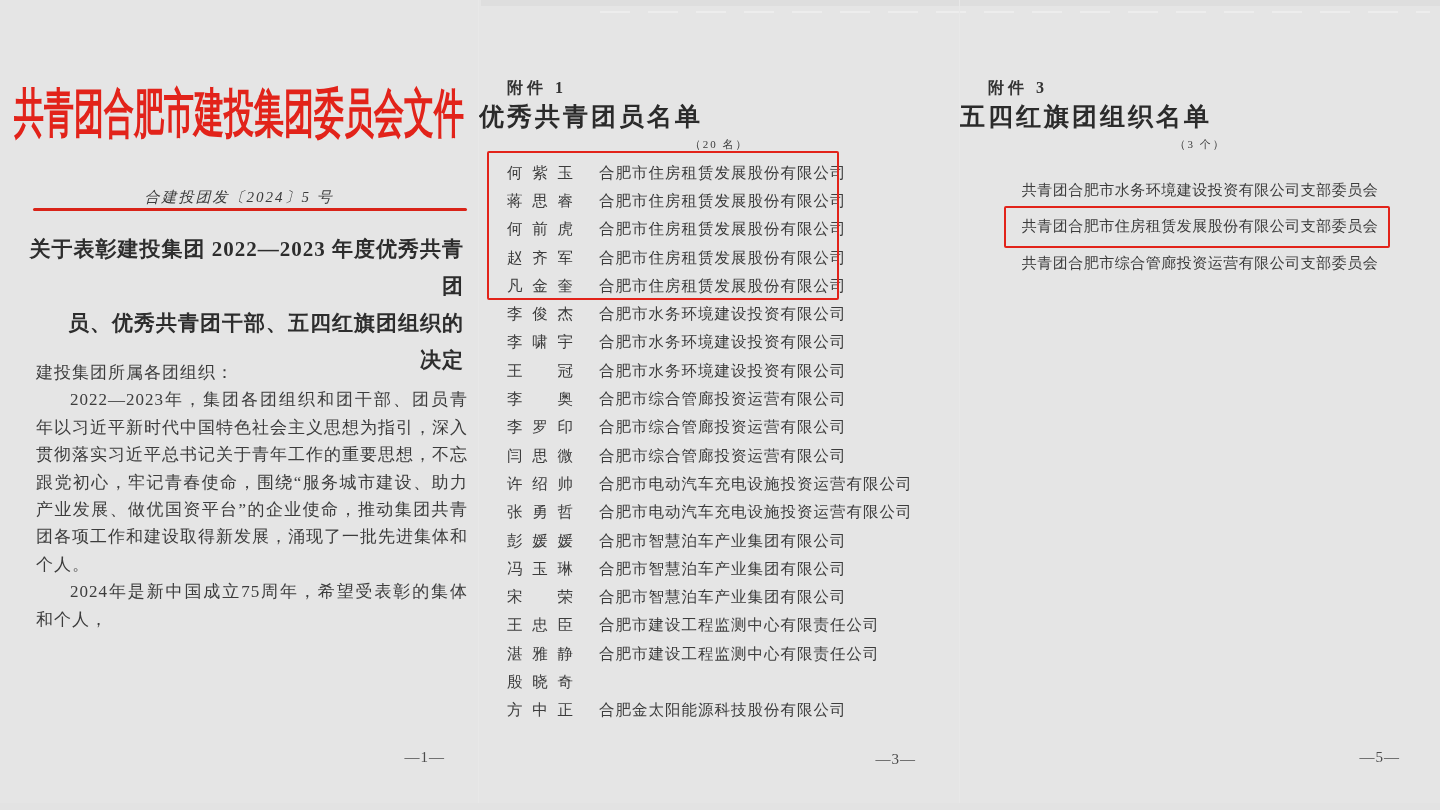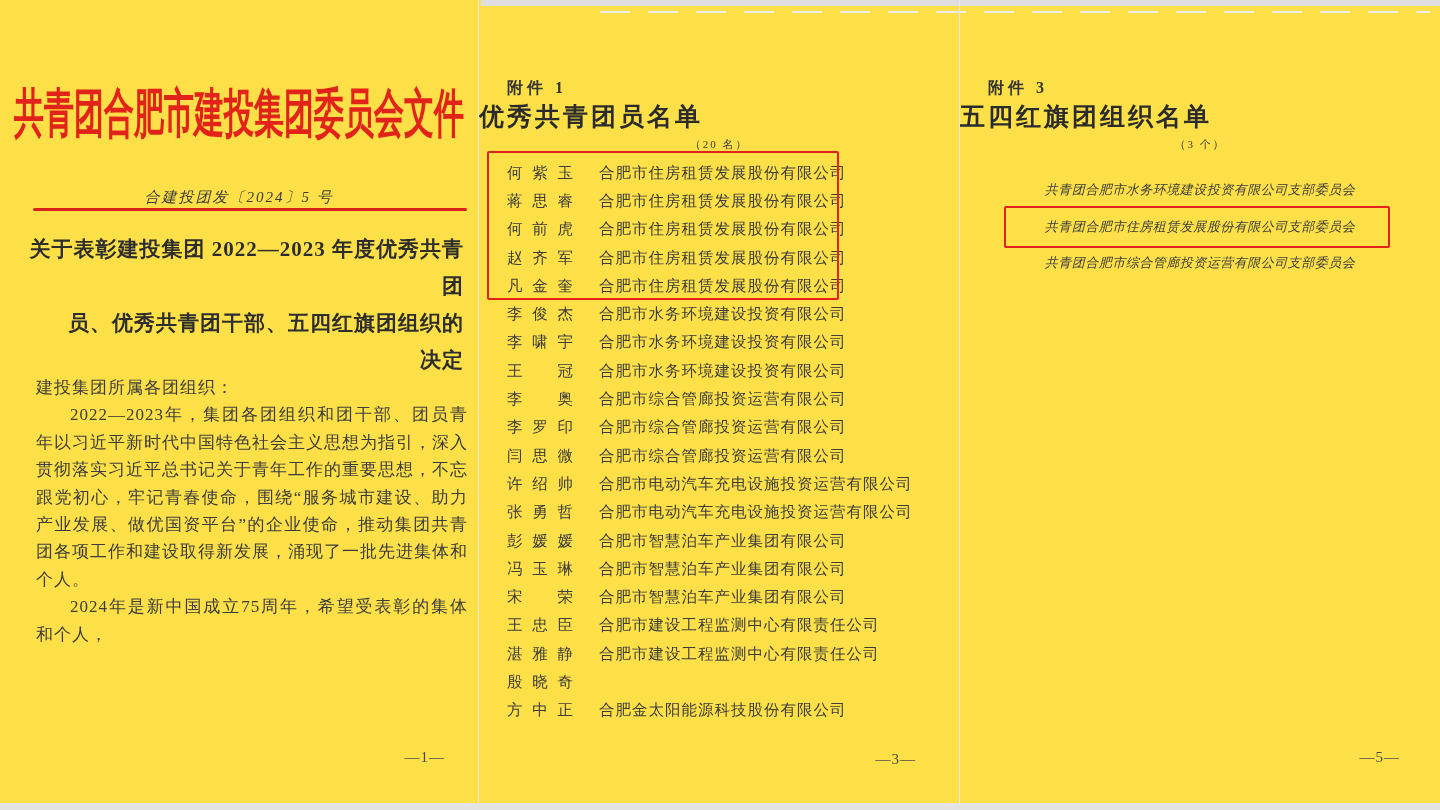--- a/index.html
+++ b/index.html
@@ -1,41 +1,41 @@
 <!DOCTYPE html>
 <html><head>
 <meta charset="utf-8">
 <style>
   html,body{margin:0;padding:0;background:#ffffff;}
   .stage{
     position:relative;width:1440px;height:810px;background:#ffffff;overflow:hidden;
     font-family:"Liberation Serif","DejaVu Serif",serif;color:#3c3c3c;
   }
-  .page{position:absolute;top:0;height:810px;background:#fde047;}
+  .page{position:absolute;top:0;height:810px;background:#e5e5e5;}
   #page1{left:0;width:478px;}
   #page2{left:479px;width:480px;}
   #page3{left:960px;width:480px;}
   .vsep{position:absolute;top:0;bottom:0;width:1px;background:#e8e8e8;}
   .top-bar{position:absolute;left:481px;right:0;top:0;height:6px;background:#dedede;}
   .top-dashes{position:absolute;left:600px;right:10px;top:11px;height:2px;
     background:repeating-linear-gradient(90deg,#ededed 0 30px,transparent 30px 48px);}
   .bottom-bar{position:absolute;left:0;right:0;bottom:0;height:7px;background:#e3e3e3;}
 
   
   .masthead{
     position:absolute;top:78px;left:8px;right:8px;text-align:center;
     font-weight:bold;font-size:30px;white-space:nowrap;
     transform:scaleY(1.75);transform-origin:50% 0;letter-spacing:0px;
   }
   .doc-number{position:absolute;top:188px;left:0;right:0;text-align:center;
     font-size:15px;letter-spacing:2px;color:#3b3b3b;font-style:italic;}
   .red-rule{position:absolute;top:208px;left:33px;width:434px;height:3px;border-radius:2px;}
   .doc-title{position:absolute;top:231px;left:14px;right:14px;text-align:right;
     font-size:21px;font-weight:bold;line-height:37px;letter-spacing:1px;color:#2d2d2d;}
-  .body-text{position:absolute;top:374px;left:36px;width:432px;
+  .body-text{position:absolute;top:359px;left:36px;width:432px;
     font-size:17px;line-height:27.4px;text-align:justify;letter-spacing:1px;color:#3c3c3c;}
   .body-text p{margin:0;text-indent:2em;}
   .body-text p.salutation{text-indent:0;}
   .pagenum{position:absolute;font-size:15px;color:#4a4a4a;letter-spacing:1px;white-space:nowrap;}
   #pn1{right:33px;top:749px;}
   #pn2{right:43px;top:751px;}
   #pn3{right:40px;top:749px;}
 
   
   .attach-label{position:absolute;top:78px;left:28px;font-size:16px;font-weight:bold;
@@ -48,21 +48,21 @@
   
   .member-list{position:absolute;top:159px;left:28px;right:16px;}
   .member-row{height:28.3px;display:flex;align-items:center;font-size:15.5px;color:#3c3c3c;}
   .member-name{display:inline-block;width:66px;text-align:justify;text-align-last:justify;
     margin-right:26px;flex:none;}
   .member-company{letter-spacing:1px;white-space:nowrap;}
 
   
   .org-list{position:absolute;top:172px;left:0;right:0;}
   .org-row{height:36.6px;display:flex;align-items:center;justify-content:center;
-    font-size:13px;letter-spacing:0.5px;color:#3c3c3c;white-space:nowrap;font-style:italic;}
+    font-size:15px;letter-spacing:0.5px;color:#3c3c3c;white-space:nowrap;}
 
   .highlight-box{position:absolute;border:2px solid #e2231a;border-radius:2px;background:transparent;}
   #hl-members{left:8px;top:151px;width:348px;height:145px;}
   #hl-org{left:44px;top:206px;width:382px;height:38px;}
 </style>
 </head>
 <body>
 
 <div class="stage">
 

